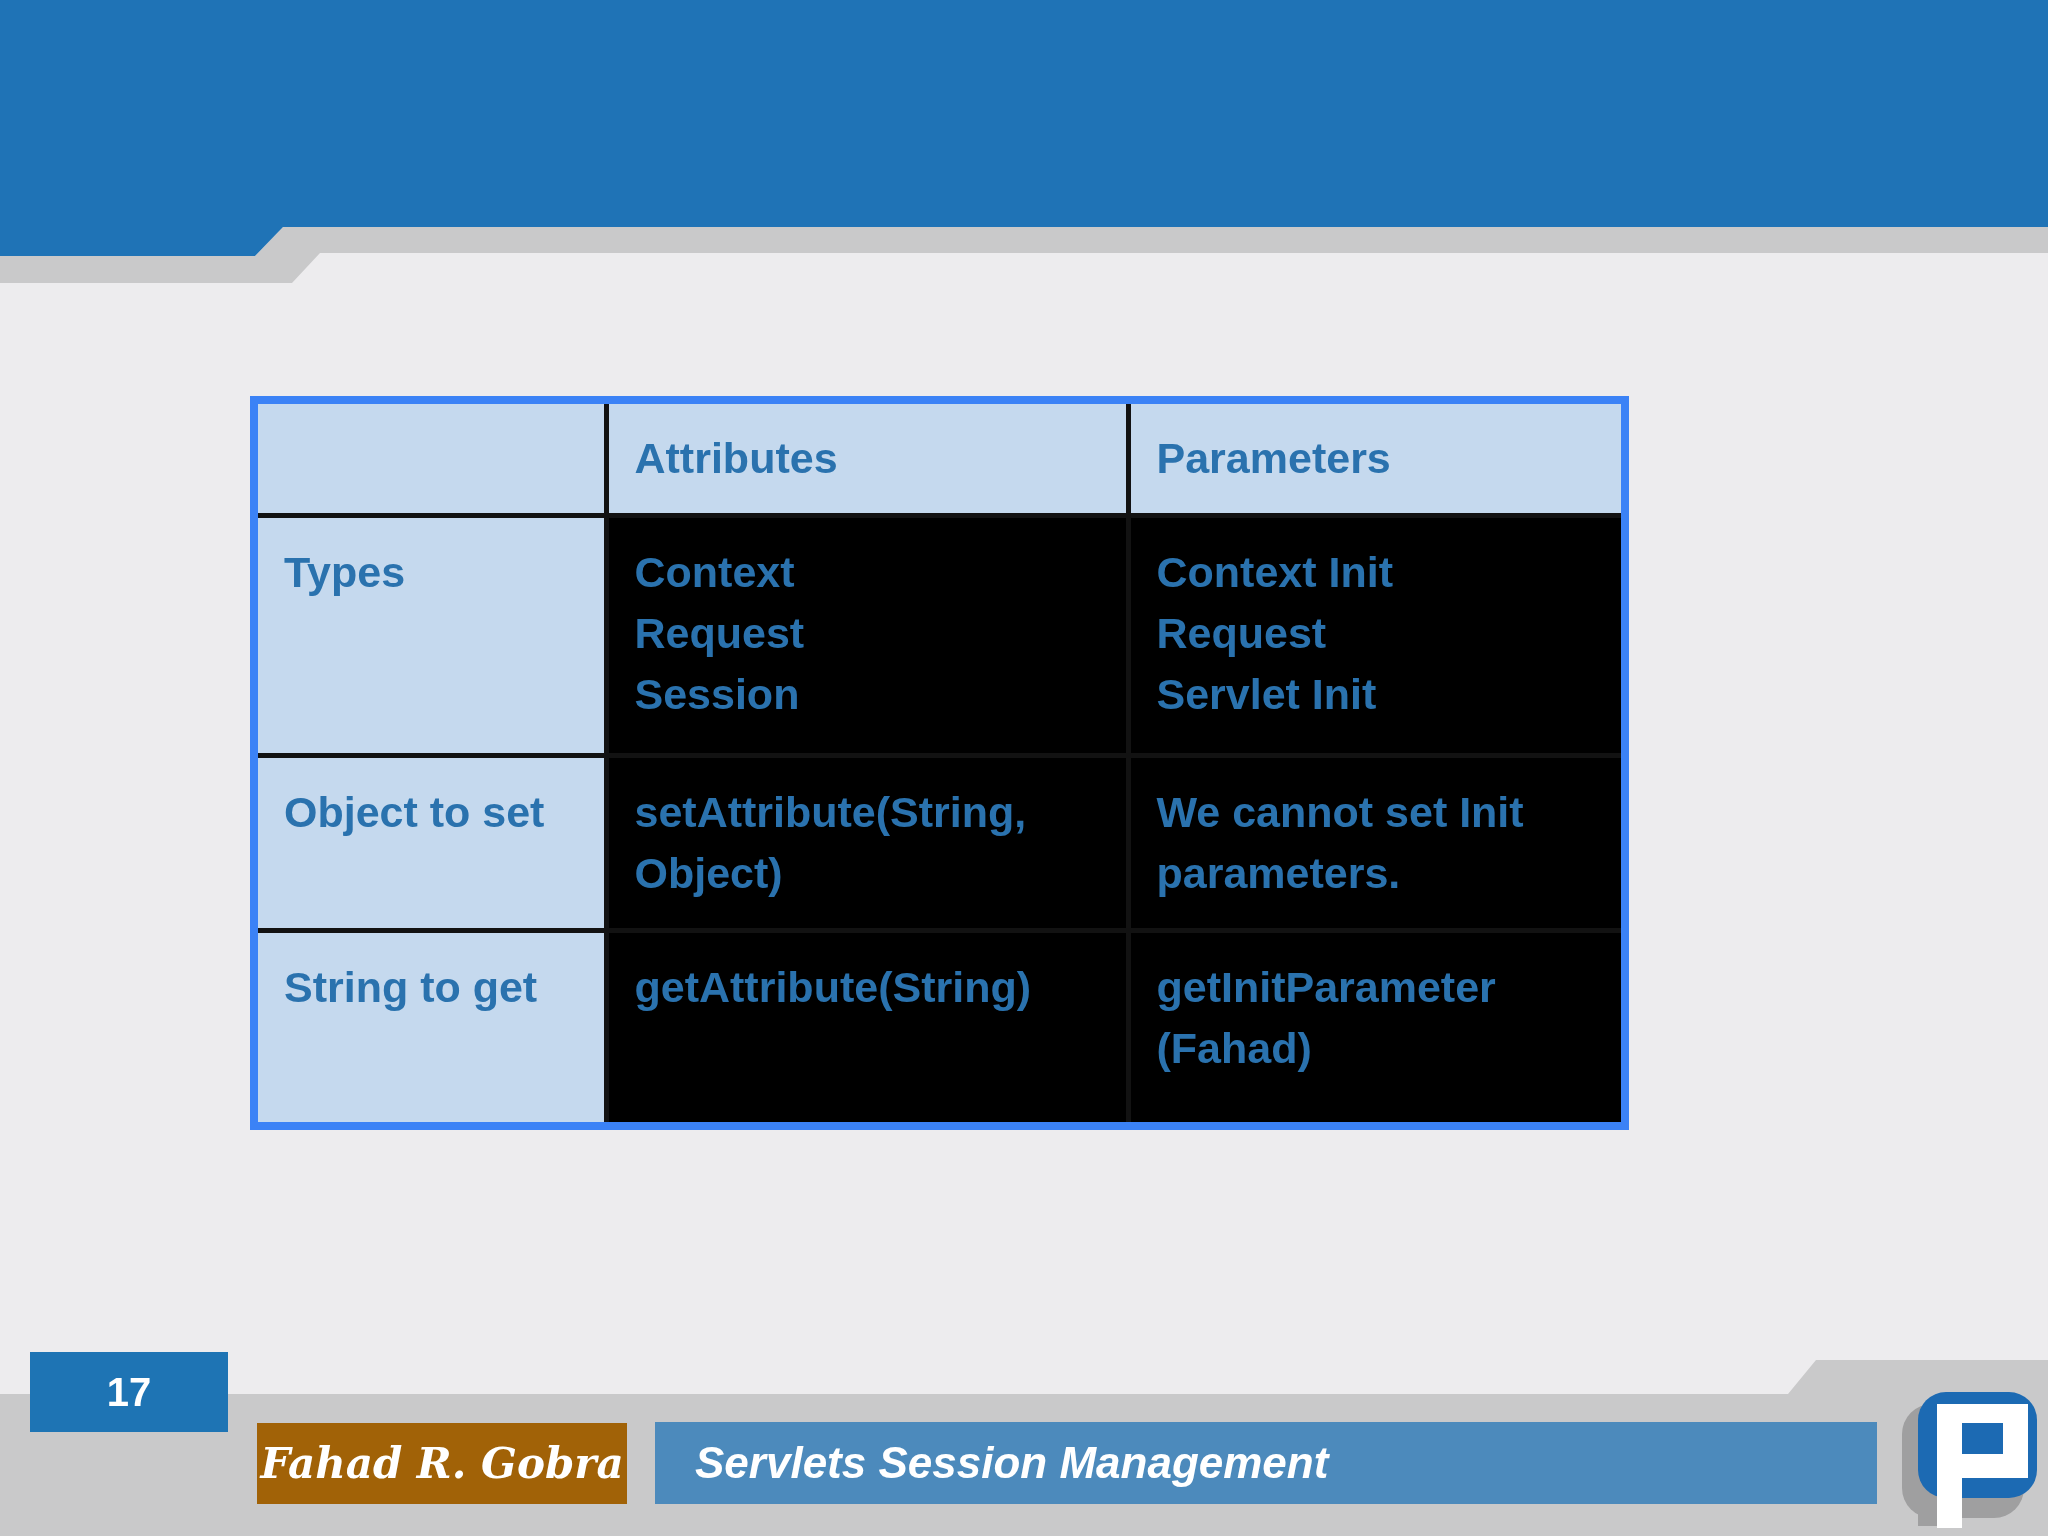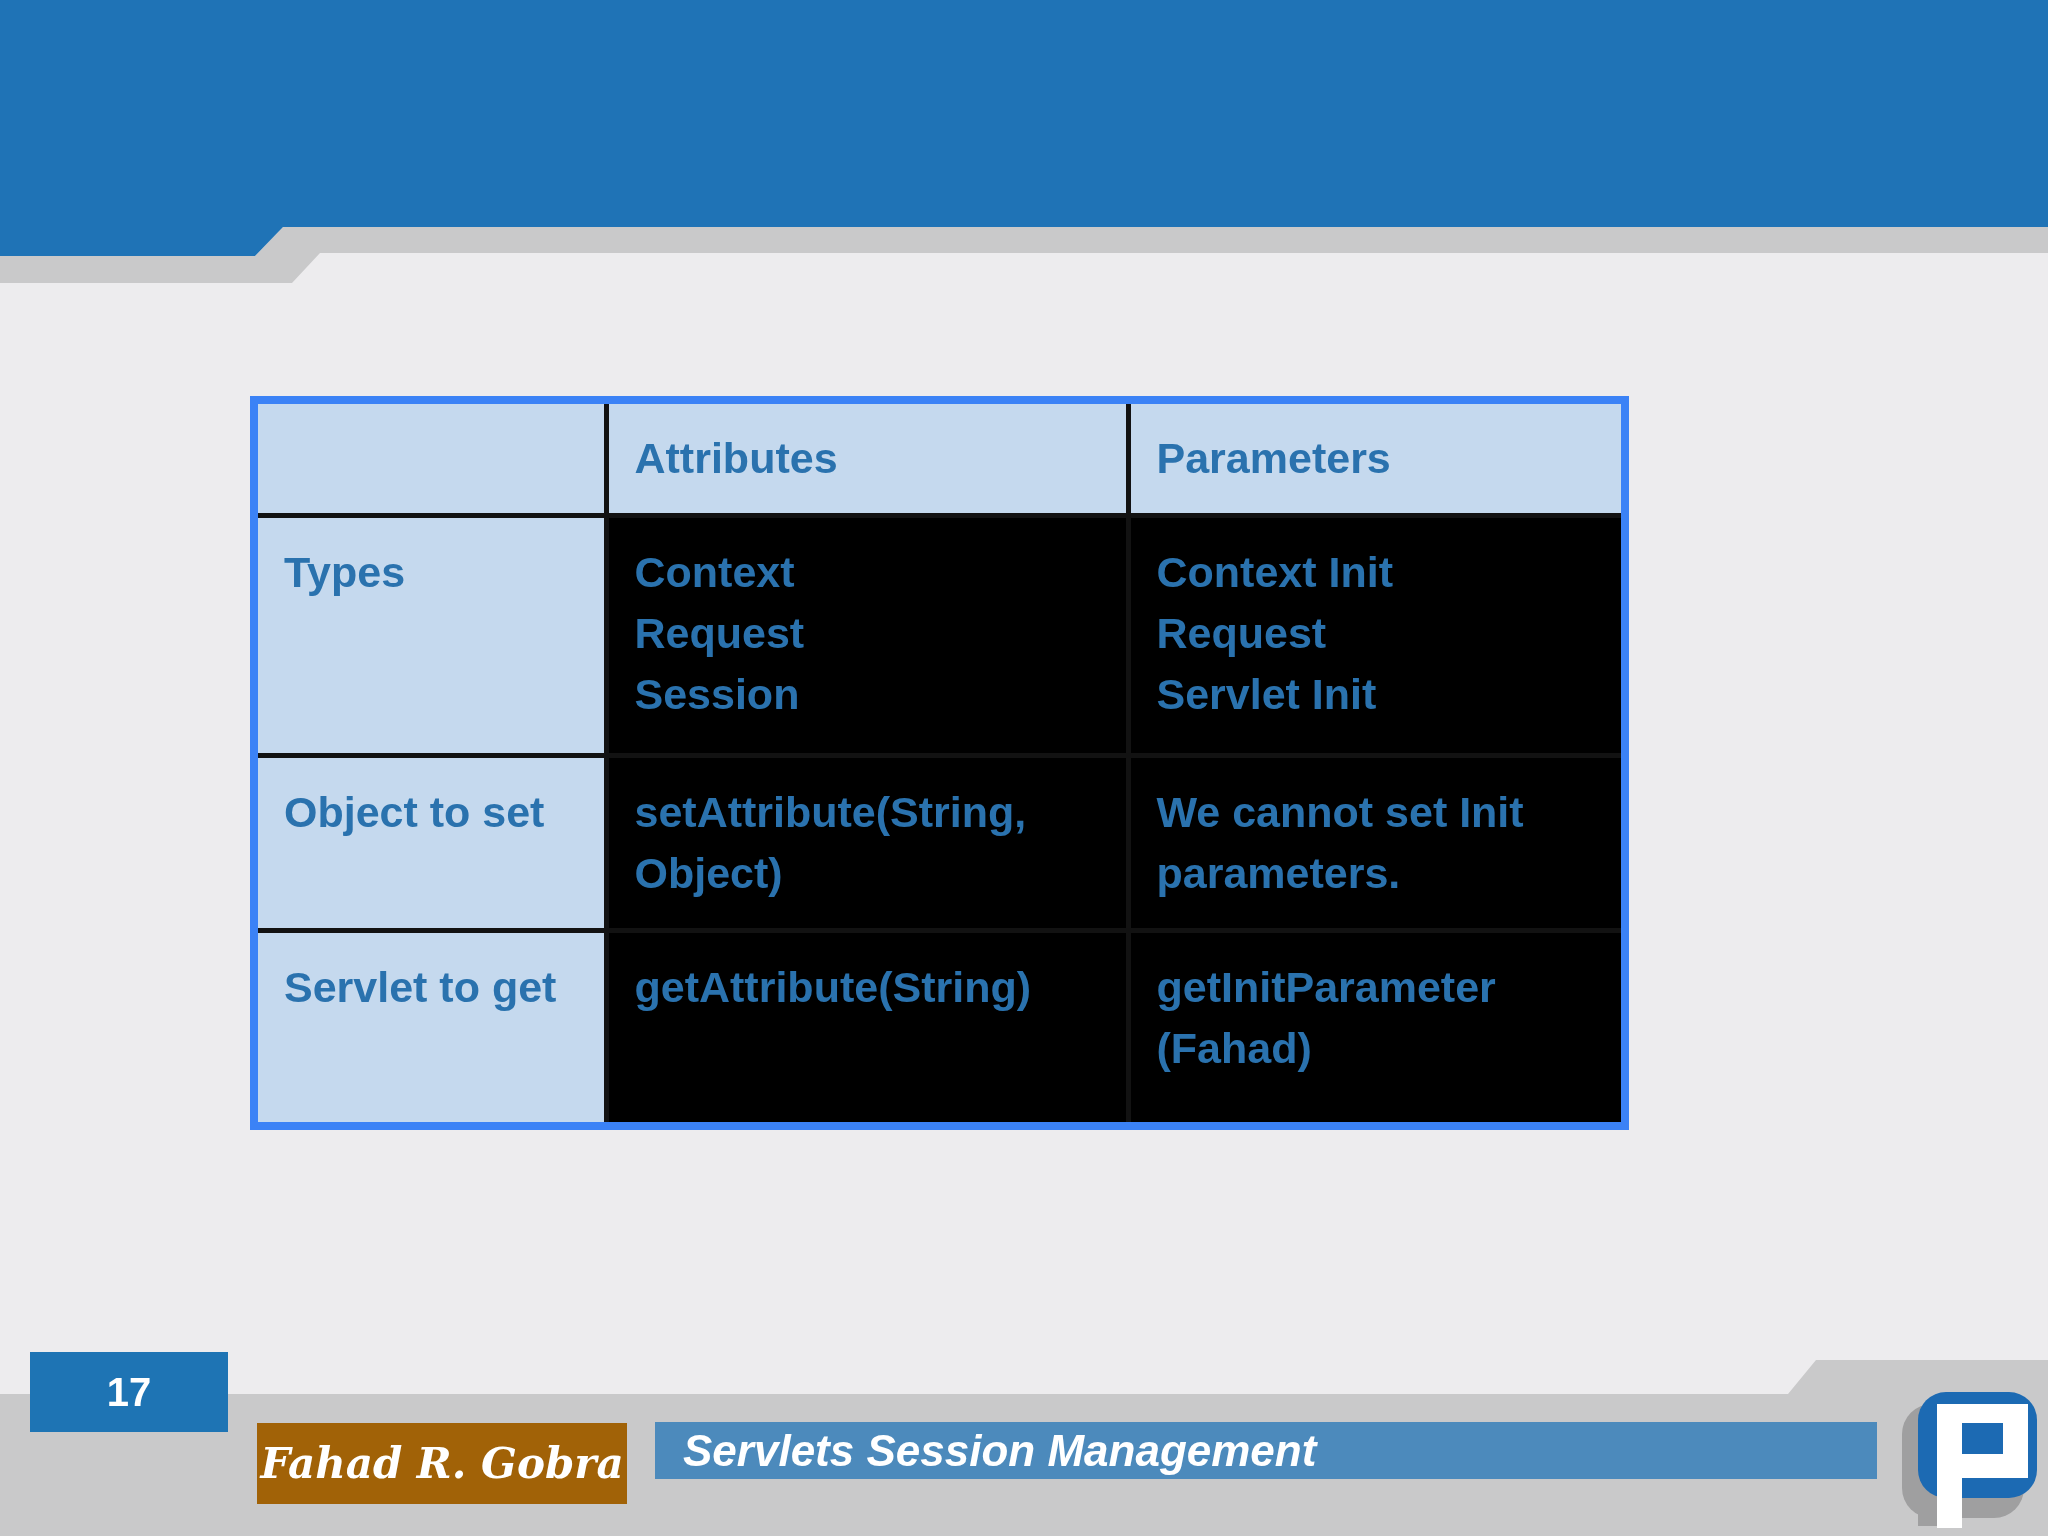--- a/index.html
+++ b/index.html
@@ -67,24 +67,24 @@
     font-size:40px;font-weight:bold;
   }
   .sig-box{
     position:absolute;left:257px;top:1423px;width:370px;height:81px;
     background:#a16207;color:#fff;
     display:flex;align-items:center;justify-content:center;
     font-family:"DejaVu Serif",serif;
     font-style:italic;font-weight:bold;font-size:42px;
   }
   .bar-box{
-    position:absolute;left:655px;top:1422px;width:1222px;height:57px;
+    position:absolute;left:655px;top:1422px;width:1222px;height:82px;
     background:#4c8abc;color:#fff;
     display:flex;align-items:center;
-    padding-left:28px;box-sizing:border-box;
+    padding-left:40px;box-sizing:border-box;
     font-size:44px;font-weight:bold;font-style:italic;
   }
   
   .logo{position:absolute;left:0;top:0;}
   .logo-shadow{
     position:absolute;left:1902px;top:1404px;width:122px;height:114px;
     background:#9f9fa0;border-radius:30px;
   }
   .logo-stem-shadow{
     position:absolute;left:1918px;top:1500px;width:26px;height:26px;
@@ -128,21 +128,21 @@
         <td class="cell-gray">Context Init
 Request
 Servlet Init</td>
       </tr>
       <tr class="row-set">
         <td class="cell-blue">Object to set</td>
         <td class="cell-gray">setAttribute(String, Object)</td>
         <td class="cell-gray">We cannot set Init parameters.</td>
       </tr>
       <tr class="row-get">
-        <td class="cell-blue">Servlet to get</td>
+        <td class="cell-blue">String to get</td>
         <td class="cell-gray">getAttribute(String)</td>
         <td class="cell-gray">getInitParameter (Fahad)</td>
       </tr>
     </tbody>
   </table>
 
   <div class="ftr-gray"></div>
   <div class="page-box">
     <span>17</span>
   </div>

